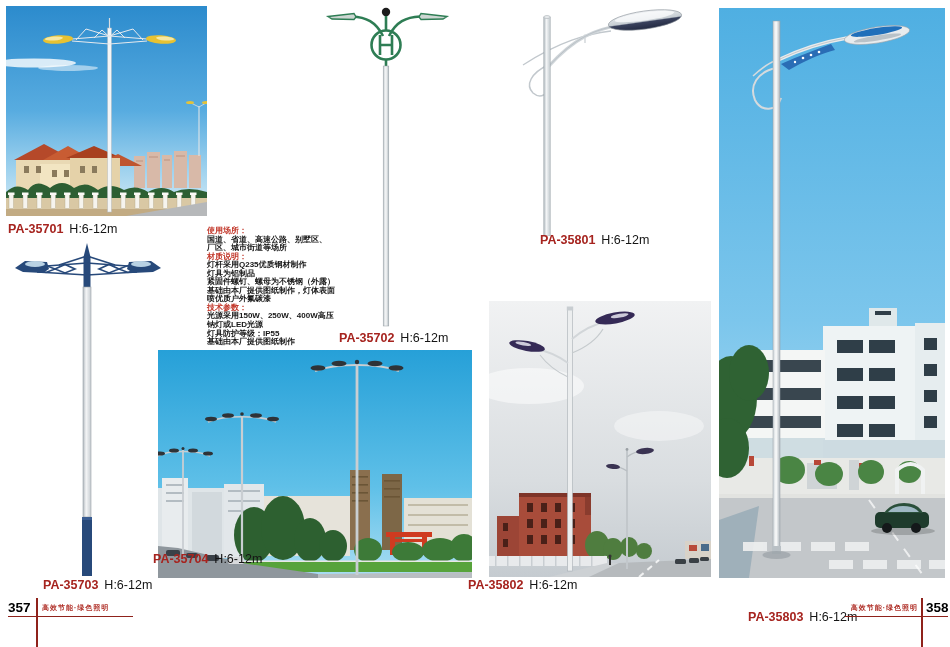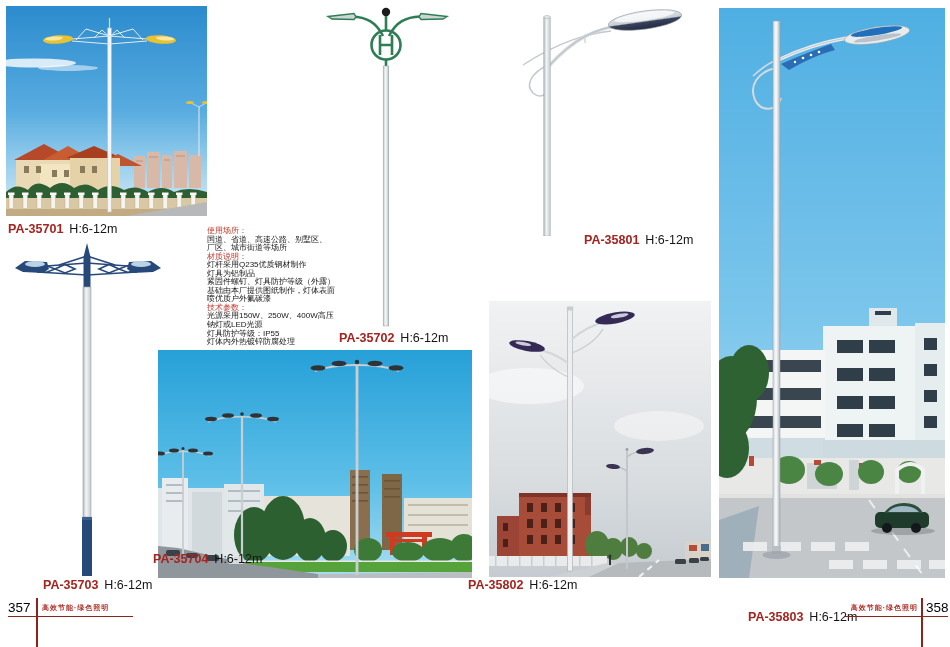--- a/index.html
+++ b/index.html
@@ -14,26 +14,26 @@
   #ph-35704{left:158px;top:350px;width:314px;height:228px}
   #ph-35802{left:489px;top:301px;width:222px;height:276px}
   #ph-35803{left:719px;top:8px;width:226px;height:570px}
   .caption{position:absolute;white-space:nowrap;font-size:12.5px;line-height:14px}
   .caption .code{color:#A6241F;font-weight:bold;margin-right:6px}
   .caption .ht{color:#151515}
   #cap-35701{left:8px;top:222px}
   #cap-35702{left:339px;top:331px}
   #cap-35703{left:43px;top:578px}
   #cap-35704{left:153px;top:552px}
-  #cap-35801{left:584px;top:233px}
+  #cap-35801{left:540px;top:233px}
   #cap-35802{left:468px;top:578px}
   #cap-35803{left:748px;top:610px}
-  .specs{position:absolute;left:207px;top:227px;width:142px;font-size:8px;line-height:8.55px;color:#161616;font-weight:normal}
+  .specs{position:absolute;left:207px;top:227px;width:142px;font-size:8px;line-height:8.55px;color:#161616;font-weight:bold}
   .specs .t{color:#C2372A}
-  .pageno{position:absolute;font-size:13.5px;font-weight:normal;color:#000;line-height:15px}
+  .pageno{position:absolute;font-size:13.5px;font-weight:bold;color:#000;line-height:15px}
   #pageno-left{left:8px;top:600px}
   #pageno-right{left:926px;top:600px}
   .slogan{position:absolute;font-size:7px;font-weight:bold;color:#B03028;letter-spacing:1px;line-height:10px}
   #slogan-left{left:42px;top:603px}
   #slogan-right{left:845px;top:603px;width:73px;text-align:right}
   .vline{position:absolute;width:1.5px;background:#8F221B}
   #vline-left{left:36px;top:598px;height:49px}
   #vline-right{left:921px;top:598px;height:49px}
   .hline{position:absolute;height:1.2px;background:#8F221B}
   #hline-left{left:8px;top:616px;width:125px}
@@ -168,28 +168,28 @@
     </svg>
   </figure>
 
   <section class="specs">
     <div class="t">使用场所：</div>
     <div>国道、省道、高速公路、别墅区、</div>
     <div>厂区、城市街道等场所</div>
     <div class="t">材质说明：</div>
     <div>灯杆采用Q235优质钢材制作</div>
     <div>灯具为铝制品</div>
-    <div>紧固件螺钉、灯具防护等级（外露）</div>
+    <div>紧固件螺钉、螺母为不锈钢（外露）</div>
     <div>基础由本厂提供图纸制作，灯体表面</div>
     <div>喷优质户外氟碳漆</div>
     <div class="t">技术参数：</div>
     <div>光源采用150W、250W、400W高压</div>
     <div>钠灯或LED光源</div>
     <div>灯具防护等级：IP55</div>
-    <div>灯体内外热镀锌防腐处理</div>
+    <div>基础由本厂提供图纸制作</div>
   </section>
 
   <figure id="il-35801">
     <svg viewBox="0 0 190 233" width="190" height="233">
       <defs>
         <linearGradient id="pole8" x1="0" x2="1" y1="0" y2="0">
           <stop offset="0" stop-color="#aeb6bc"></stop>
             <stop offset="0.4" stop-color="#f4f6f7"></stop>
             <stop offset="1" stop-color="#c3cacf"></stop>
         </linearGradient>

